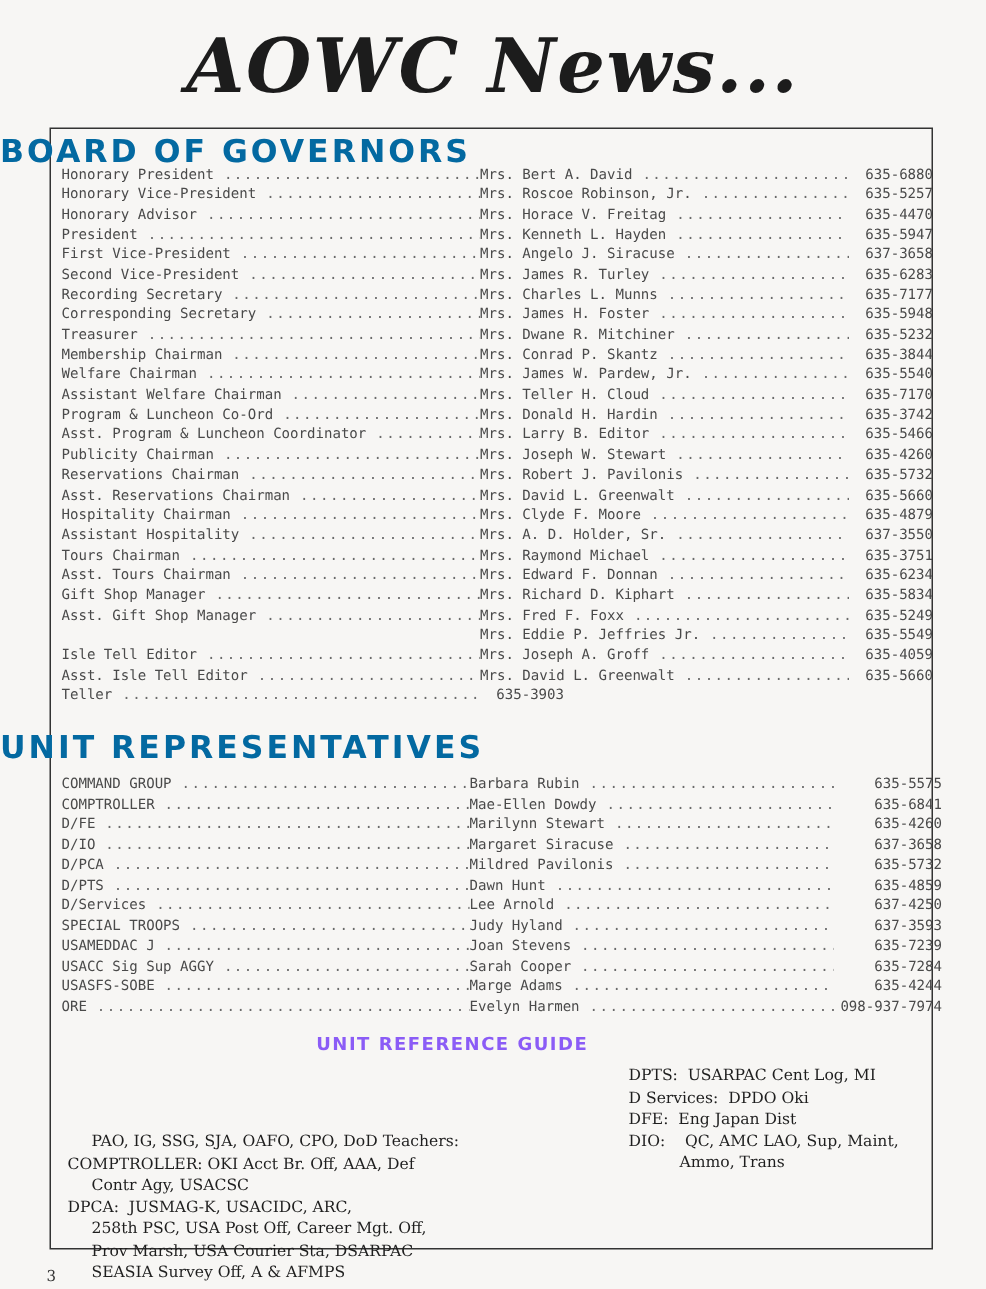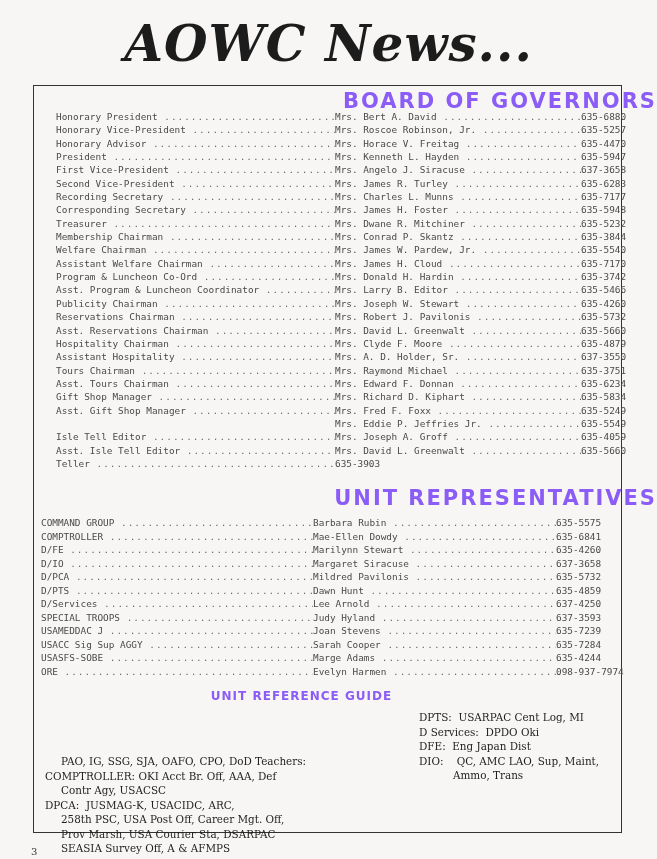--- a/index.html
+++ b/index.html
@@ -20,24 +20,24 @@
       line-height: 60px;
     }
     .box {
       position: absolute; left: 33px; top: 85px;
       width: 589px; height: 748px;
       border: 1.5px solid #333;
       box-sizing: border-box;
     }
     .section-title {
       position: absolute; left: 0; width: 657px;
-      text-align: right;
+      text-align: left;
       font-family: "DejaVu Sans", sans-serif;
       font-size: 21px; letter-spacing: 2px;
-      font-weight: bold; color: #8b5cf6;
+      font-weight: bold; color: #0369a1;
     }
     .rows {
       position: absolute;
       font-family: "DejaVu Sans Mono", monospace;
       font-size: 9.4px;
       color: #4a4a4a;
     }
     .row {
       display: flex; align-items: baseline;
       height: 13.35px; white-space: nowrap;
@@ -46,21 +46,21 @@
       width: 279px; overflow: hidden;
     }
     .row .office::after,
     .row .name::after {
       content: " .................................................................................";
       color: #6a6a6a; letter-spacing: 1px;
     }
     .row .name {
       width: 246px; overflow: hidden;
     }
-    .row .phone { width: 56px; text-align: left; }
+    .row .phone { width: 56px; text-align: right; }
     .row.blank .office::after { content: ""; }
 
     .unit-rows .row { height: 13.5px; }
     .unit-rows .row .office { width: 272px; }
     .unit-rows .row .name { width: 243px; }
     .unit-rows .row .phone { width: 72px; }
 
     .ref-title {
       position: absolute; left: 0; top: 689px; width: 603px;
       text-align: center;
@@ -84,21 +84,21 @@
   </style>
 </head>
 <body>
 
 <div class="masthead">AOWC News...</div>
 
 <div class="box"></div>
 
 <div class="section-title" style="top:89px;">BOARD OF GOVERNORS</div>
 
-<div class="rows board-rows" id="board-rows" style="left:56px; top:111px;">
+<div class="rows board-rows" id="board-rows" style="left:41px; top:111px;">
     <div class="row">
       <span class="office">Honorary President</span>
       <span class="name">Mrs. Bert A. David</span>
       <span class="phone">635-6880</span>
     </div>
     <div class="row">
       <span class="office">Honorary Vice-President</span>
       <span class="name">Mrs. Roscoe Robinson, Jr.</span>
       <span class="phone">635-5257</span>
     </div>
@@ -142,21 +142,21 @@
       <span class="name">Mrs. Conrad P. Skantz</span>
       <span class="phone">635-3844</span>
     </div>
     <div class="row">
       <span class="office">Welfare Chairman</span>
       <span class="name">Mrs. James W. Pardew, Jr.</span>
       <span class="phone">635-5540</span>
     </div>
     <div class="row">
       <span class="office">Assistant Welfare Chairman</span>
-      <span class="name">Mrs. James H. Cloud</span>
+      <span class="name">Mrs. Teller H. Cloud</span>
       <span class="phone">635-7170</span>
     </div>
     <div class="row">
       <span class="office">Program &amp; Luncheon Co-Ord</span>
       <span class="name">Mrs. Donald H. Hardin</span>
       <span class="phone">635-3742</span>
     </div>
     <div class="row">
       <span class="office">Asst. Program &amp; Luncheon Coordinator</span>
       <span class="name">Mrs. Larry B. Editor</span>

